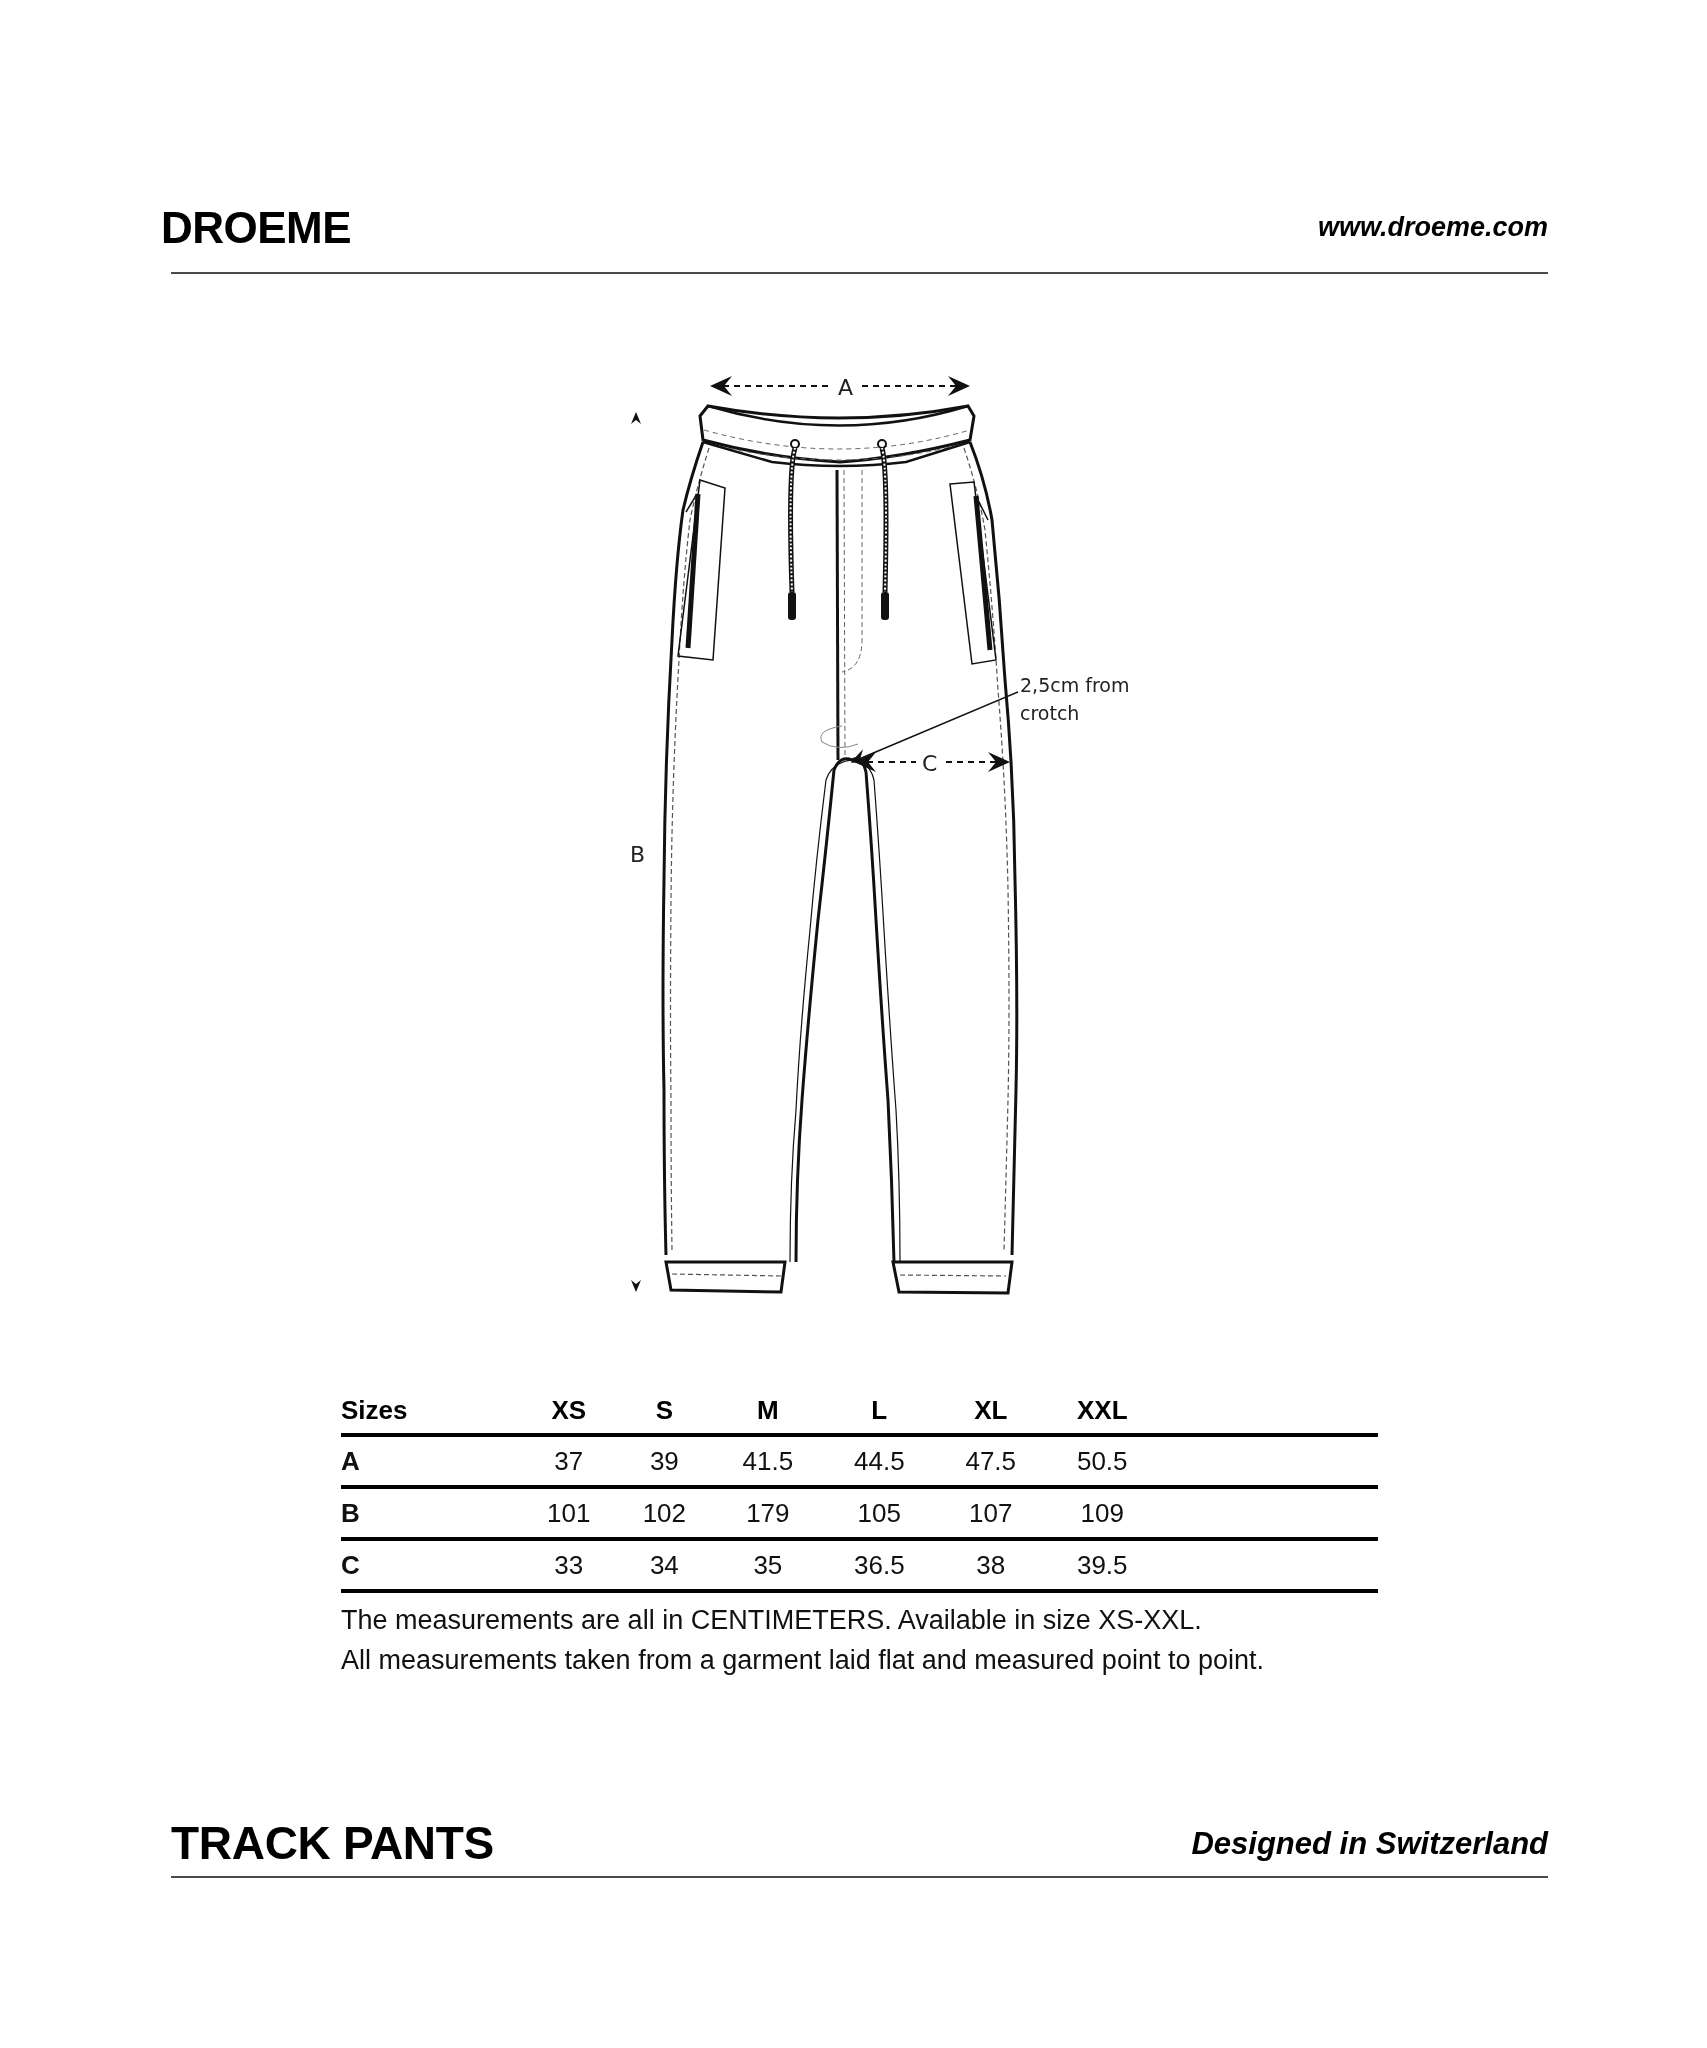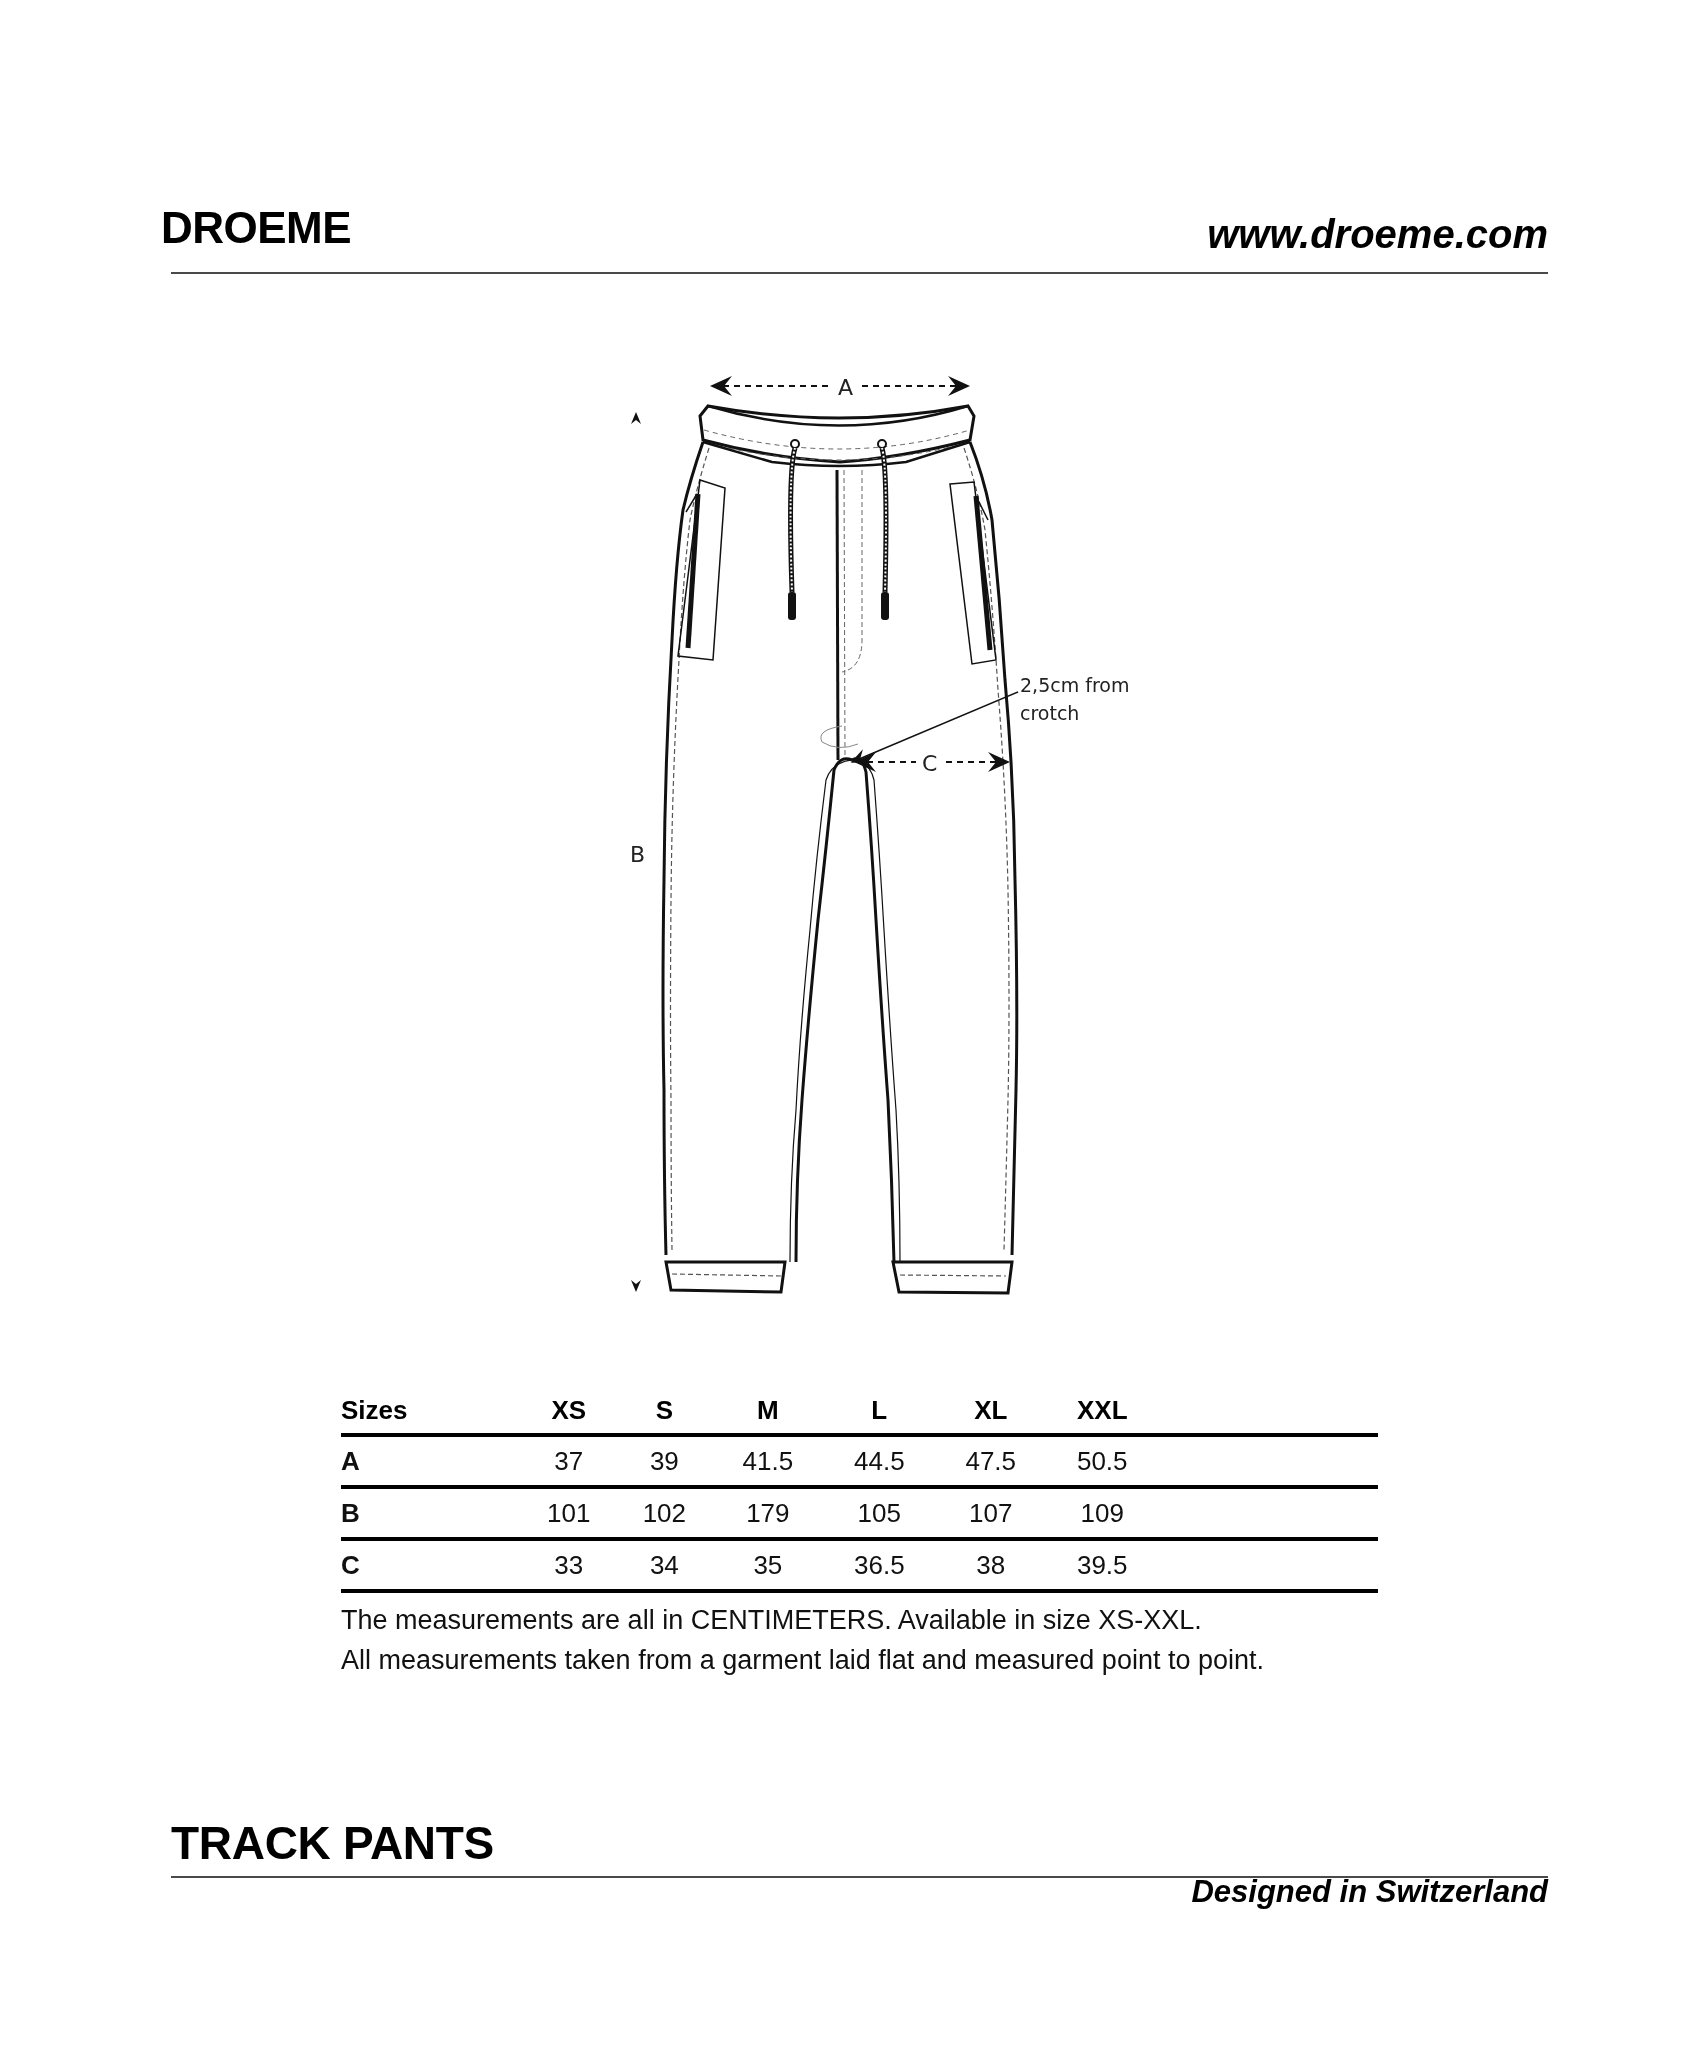--- a/index.html
+++ b/index.html
@@ -6,34 +6,34 @@
     body {
       width: 1707px; height: 2048px; position: relative; overflow: hidden;
       font-family: "Liberation Sans", "DejaVu Sans", sans-serif; color: #000;
     }
     .brand {
       position: absolute; left: 161px; top: 206px;
       font-size: 44px; font-weight: 700; letter-spacing: -0.5px; line-height: 1;
     }
     .site {
       position: absolute; right: 159px; top: 214px;
-      font-size: 40px; font-weight: 700; font-style: italic; line-height: 1;
+      font-size: 27px; font-weight: 700; font-style: italic; line-height: 1;
     }
     .rule {
       position: absolute; left: 171px; width: 1377px; height: 2px; background: #4a4a4a;
     }
     .rule.top { top: 272px; }
     .rule.bottom { top: 1876px; }
     .product {
       position: absolute; left: 171px; top: 1820px;
       font-size: 46px; font-weight: 700; line-height: 1; letter-spacing: -0.3px;
     }
     .origin {
       position: absolute; right: 159px; top: 1828px;
-      font-size: 31px; font-weight: 700; font-style: italic; line-height: 1; margin-top: 48px;
+      font-size: 31px; font-weight: 700; font-style: italic; line-height: 1;
     }
     .diagram {
       position: absolute; left: 600px; top: 360px; width: 560px; height: 960px;
     }
     .diagram svg { width: 100%; height: 100%; overflow: visible; }
     .dim-label {
       font-family: "DejaVu Sans", sans-serif; font-size: 22px; fill: #222;
     }
     .note-label {
       font-family: "DejaVu Sans", sans-serif; font-size: 19px; fill: #222;

